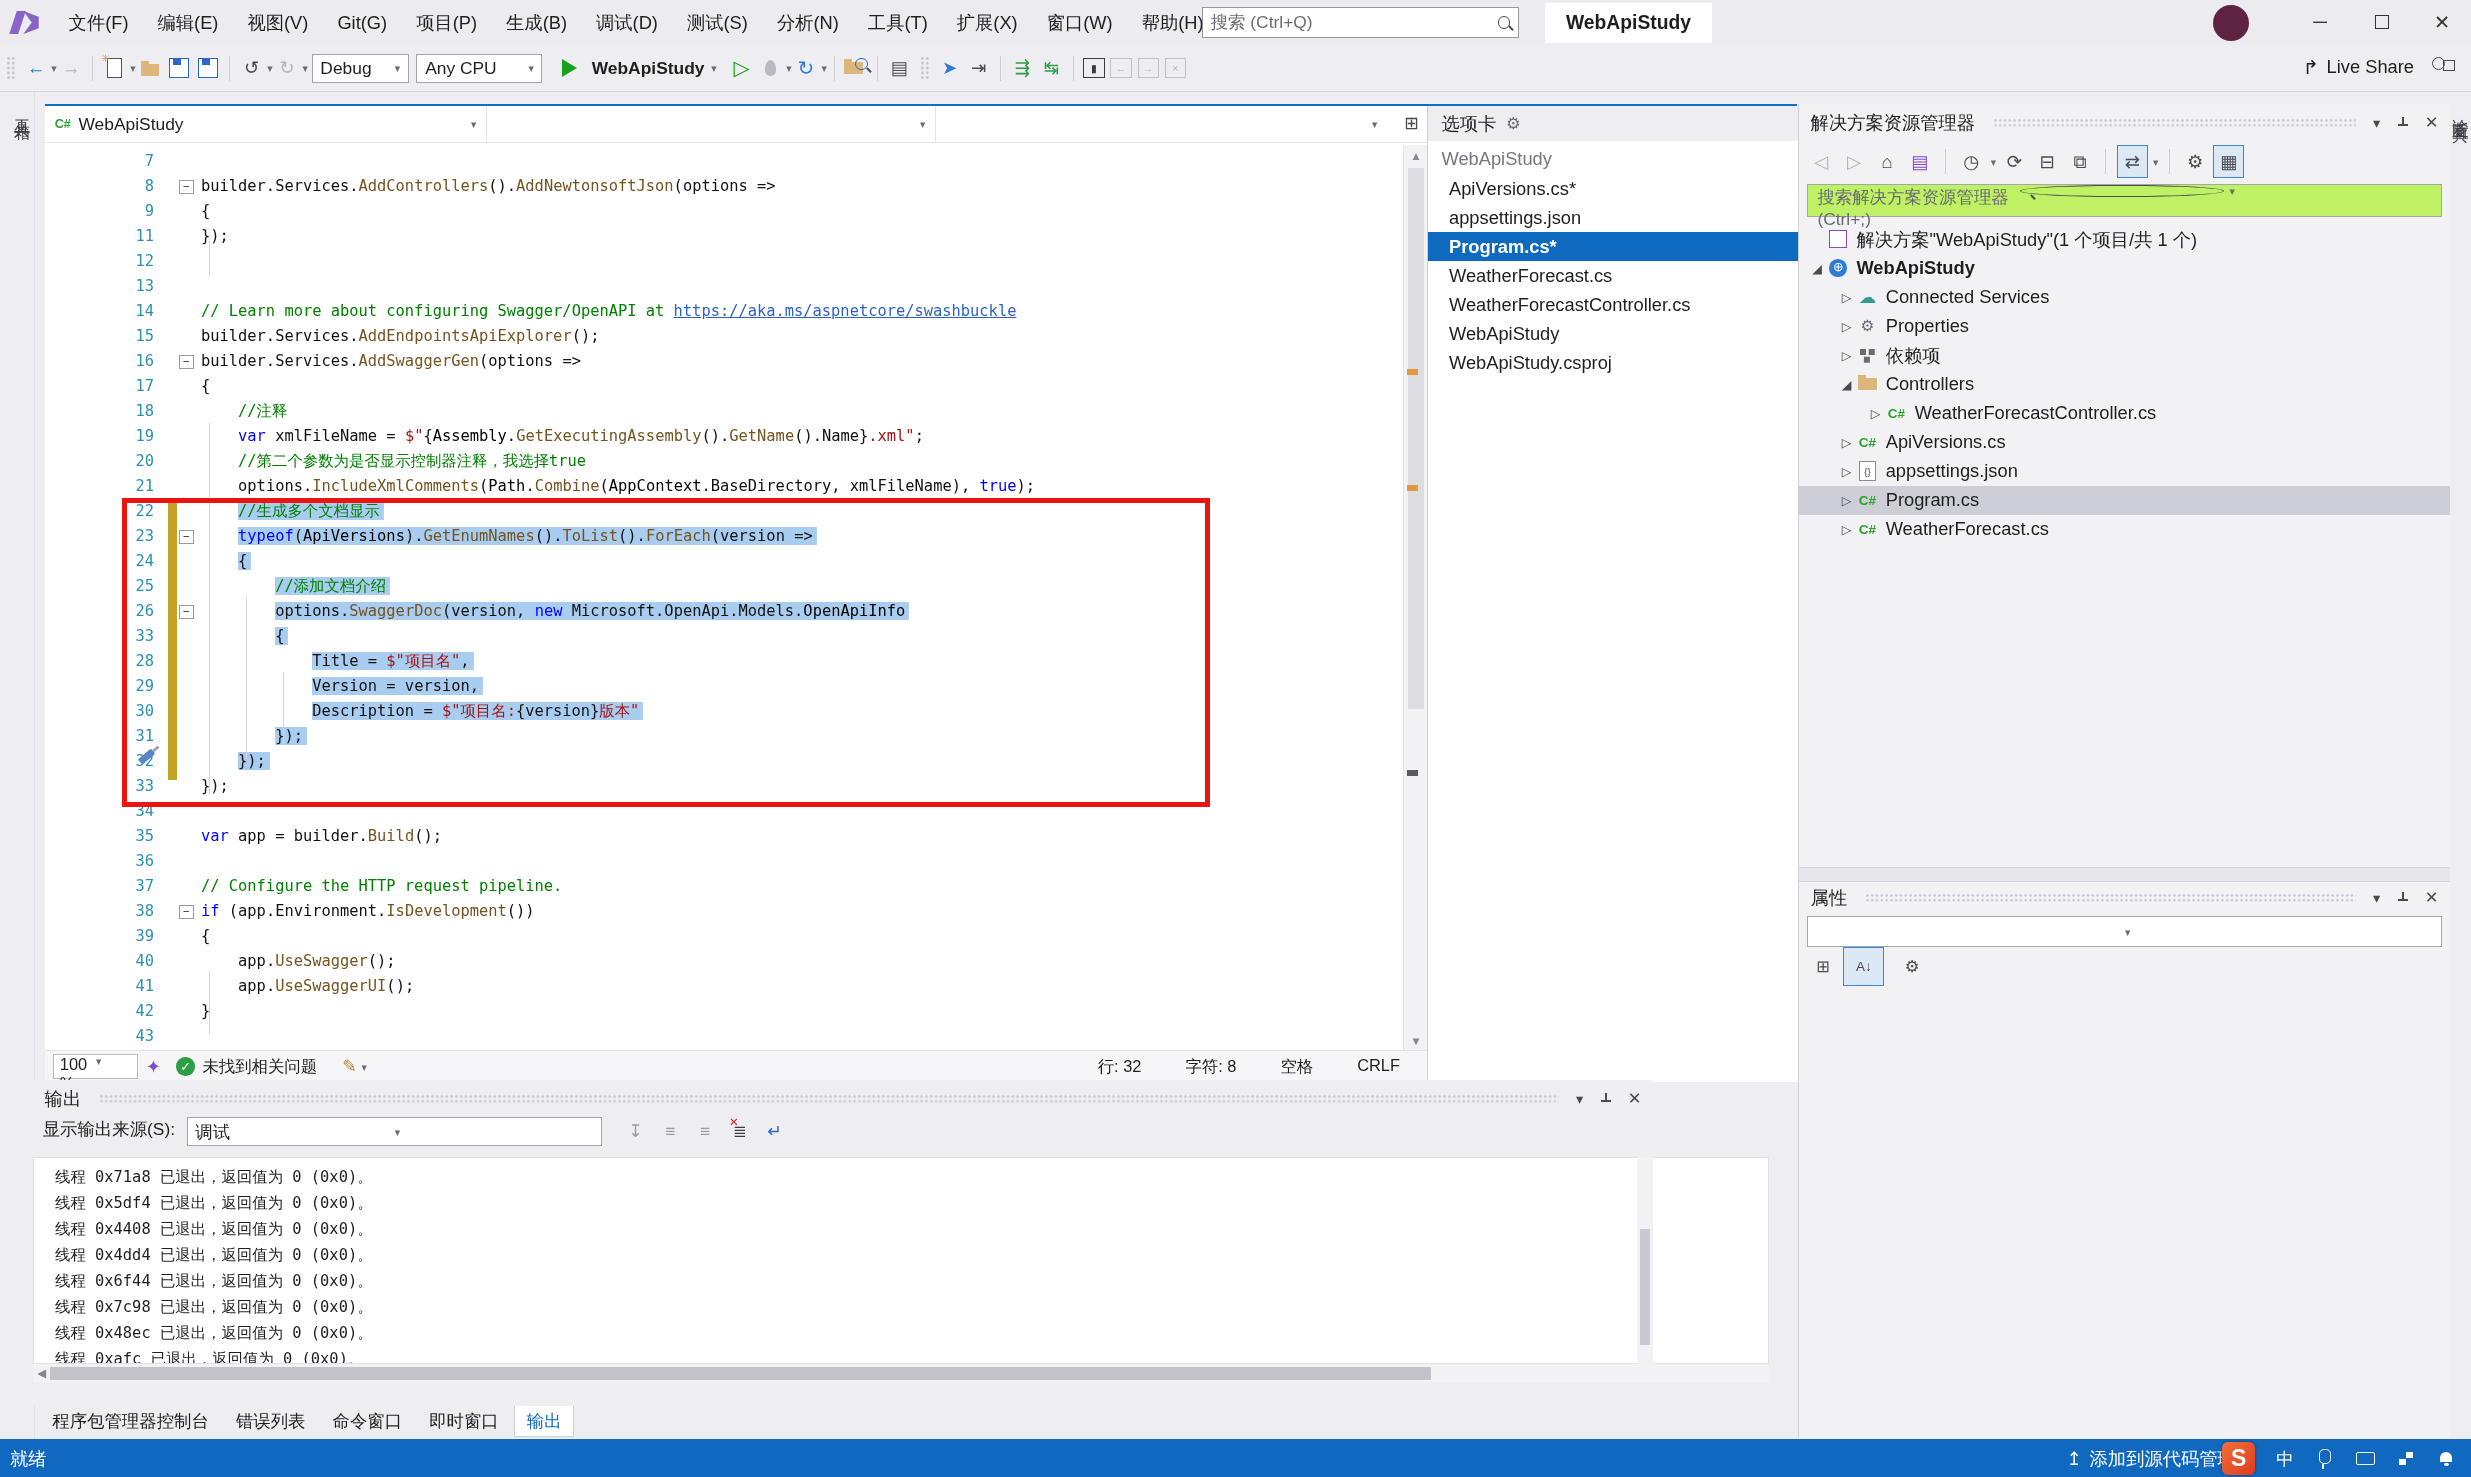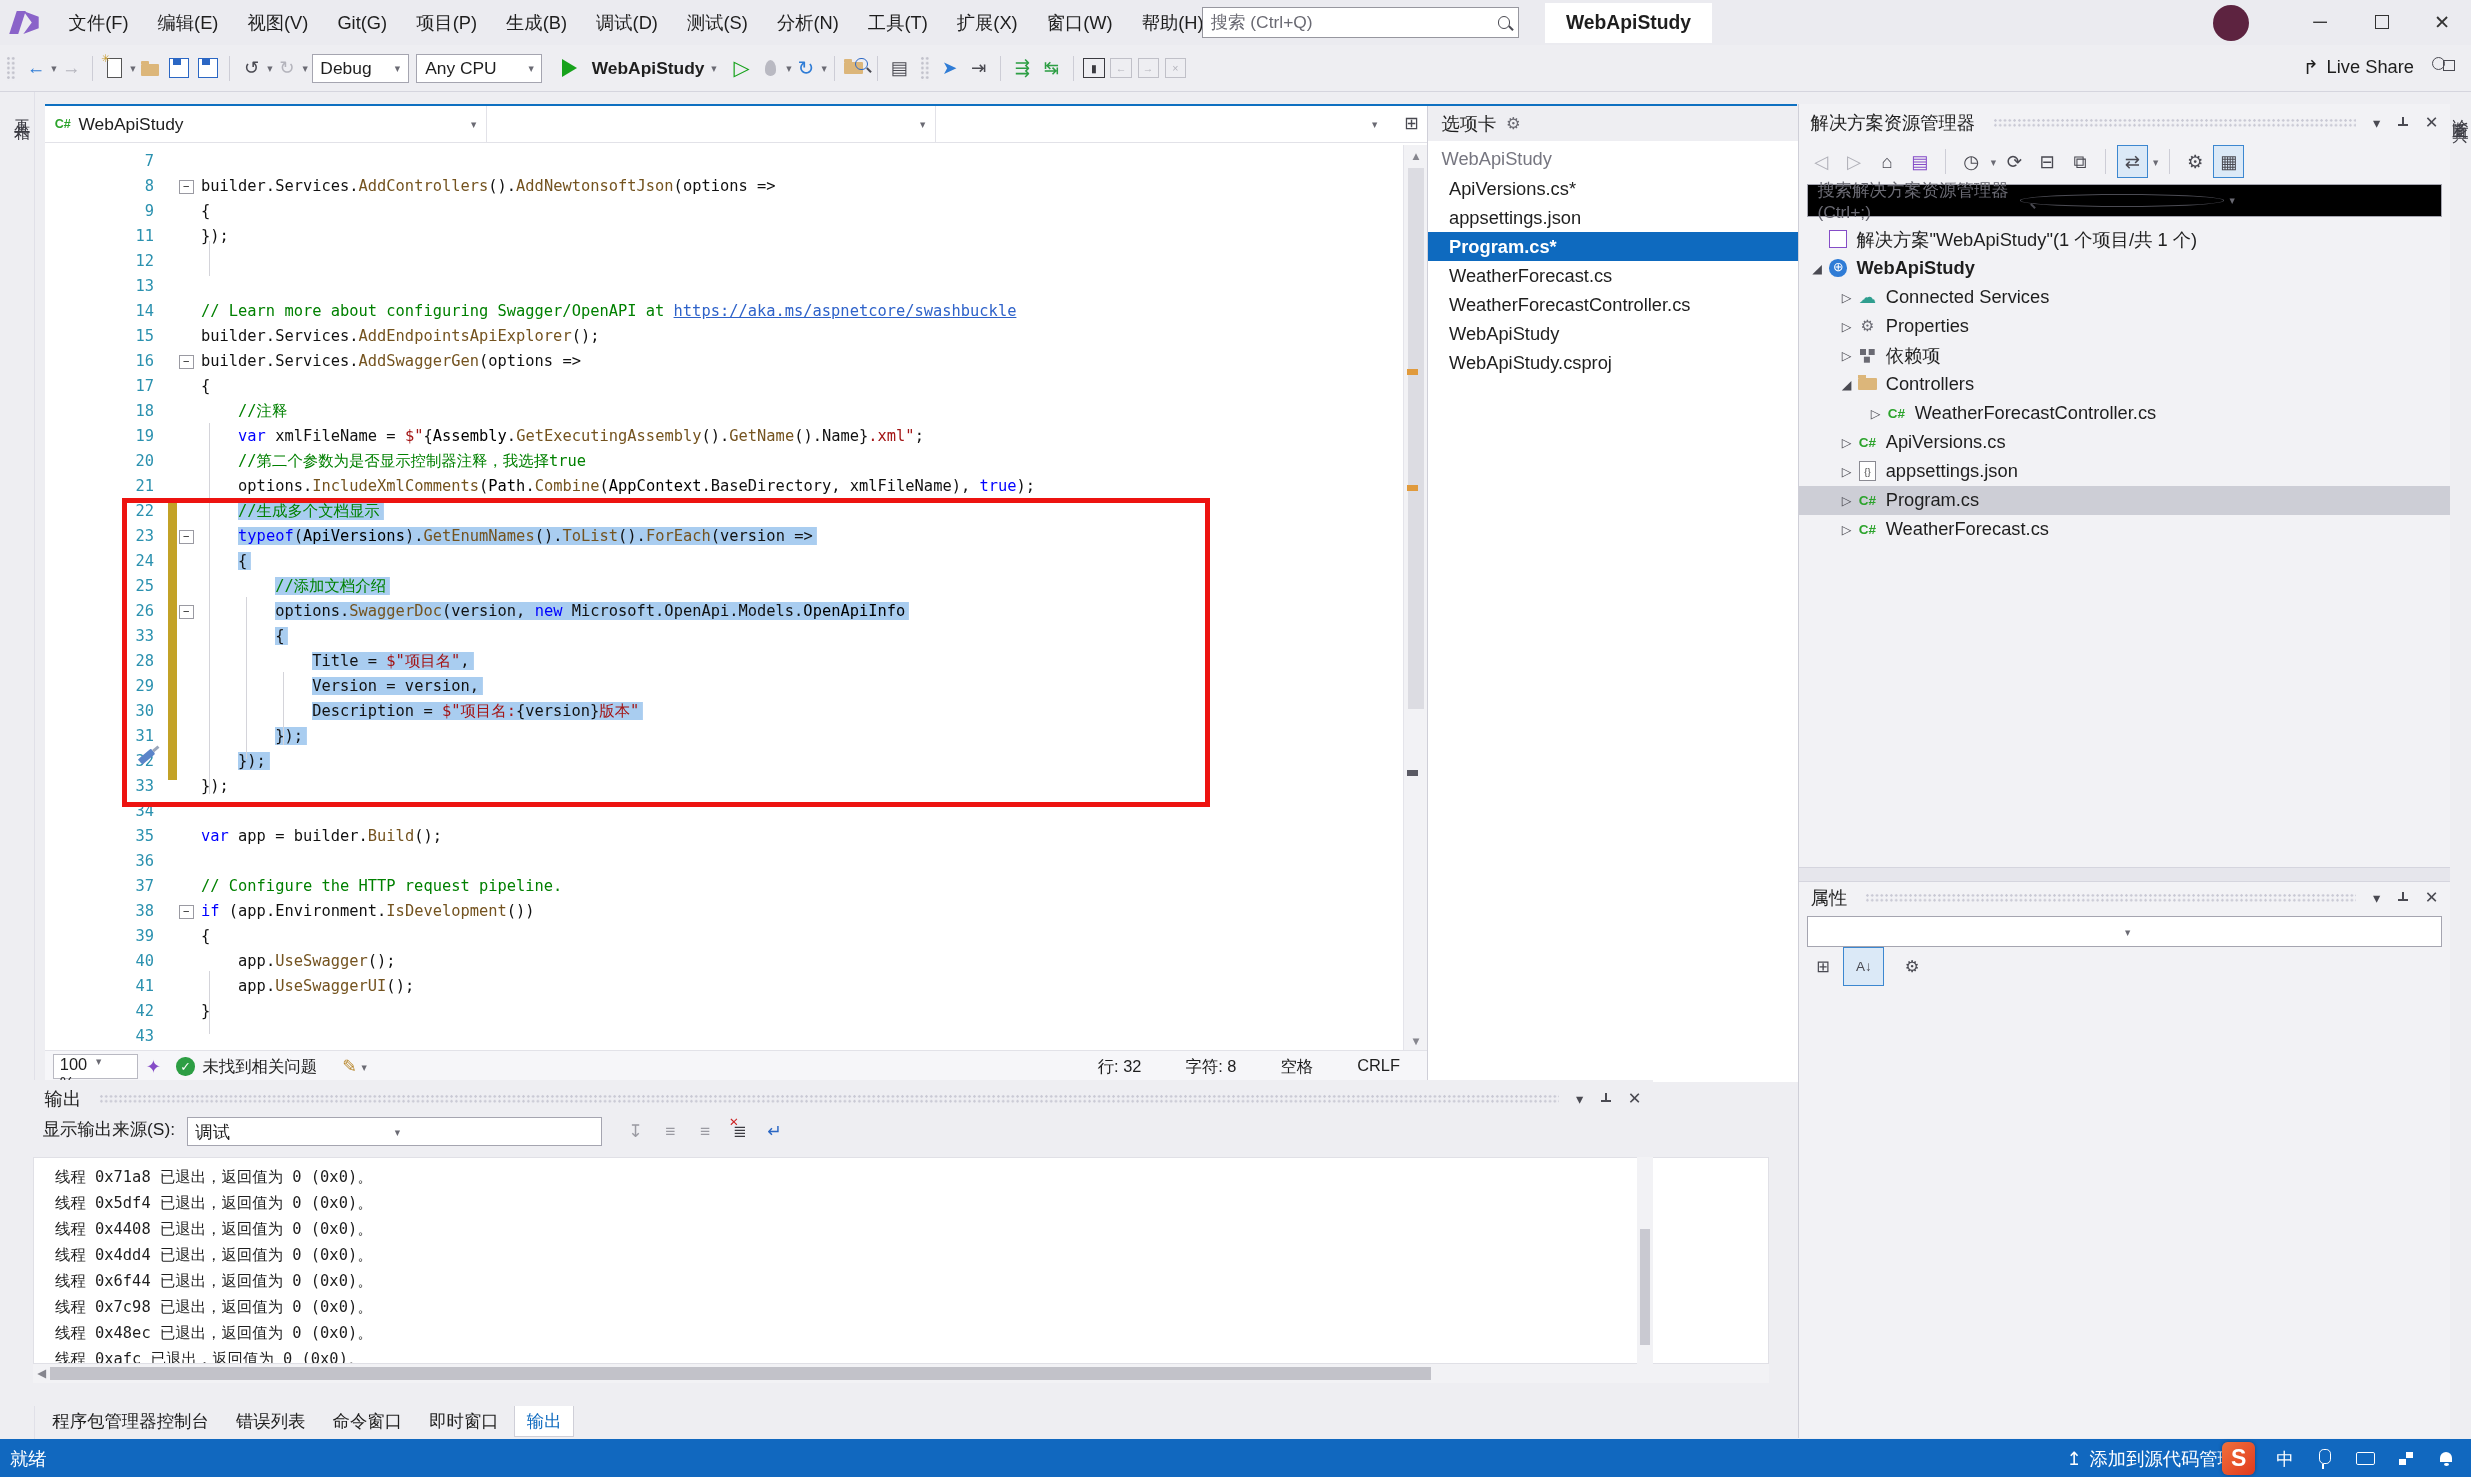--- a/index.html
+++ b/index.html
@@ -120,21 +120,21 @@
   #paneltabs{position:absolute;left:0;bottom:-32px;width:1752px;height:32px;display:flex;align-items:flex-start;padding-left:7.7px;gap:3.9px;font-size:17.4px}
   .ptab{padding:2.9px 11.6px;color:#1e1e1e}
   .ptab.active{background:#fff;color:#0e6abf;border:1px solid #cfcfd8;border-top:none}
   
   #rightcol{left:1798px;top:104px;width:652px;height:1334px;background:#f2f2f5;border-left:1px solid #cfcfd8;box-sizing:border-box}
   #se{position:absolute;left:0;top:0;width:100%;height:763px}
   #se-toolbar{height:41px;display:flex;align-items:center;padding:0 7.7px;gap:3.9px;color:#4a4a52;font-size:18.3px}
   .seico{min-width:29px;height:31px;display:inline-flex;align-items:center;justify-content:center}
   .seico.gray{color:#b0b0b8}
   .boxed{border:1px solid #3c87d0;background:#dbe9f7}
-  #se-search{margin:1.9px 7.7px;height:31px;background:#000000;border:1px solid #a5a5b0;display:flex;align-items:center;padding:0 9.7px;font-size:17.4px;color:#6a6a73}
+  #se-search{margin:1.9px 7.7px;height:31px;background:#bef264;border:1px solid #a5a5b0;display:flex;align-items:flex-start;padding:0 9.7px;font-size:17.4px;color:#6a6a73}
   #se-search span{flex:1}
   #tree{padding-top:5.8px}
   .trow{height:29px;display:flex;align-items:center;font-size:18.3px;white-space:nowrap}
   .trow.sel{background:#cdced6}
   .trow .arrow{width:21px;text-align:center;font-size:12.6px;color:#4a4a52;flex:none}
   .trow .lbl{margin-left:7.7px}
   .trow.bold .lbl{font-weight:bold}
   .ticon{width:21px;height:19.3px;display:inline-flex;align-items:center;justify-content:center;flex:none}
   .ic-solution{width:15.4px;height:15.4px;border:1.9px solid #854cc7;background:#fff}
   .ic-project{width:17.4px;height:17.4px;border-radius:50%;background:#2f7cd6;color:#fff;font-size:12.6px;line-height:17.4px;text-align:center}

